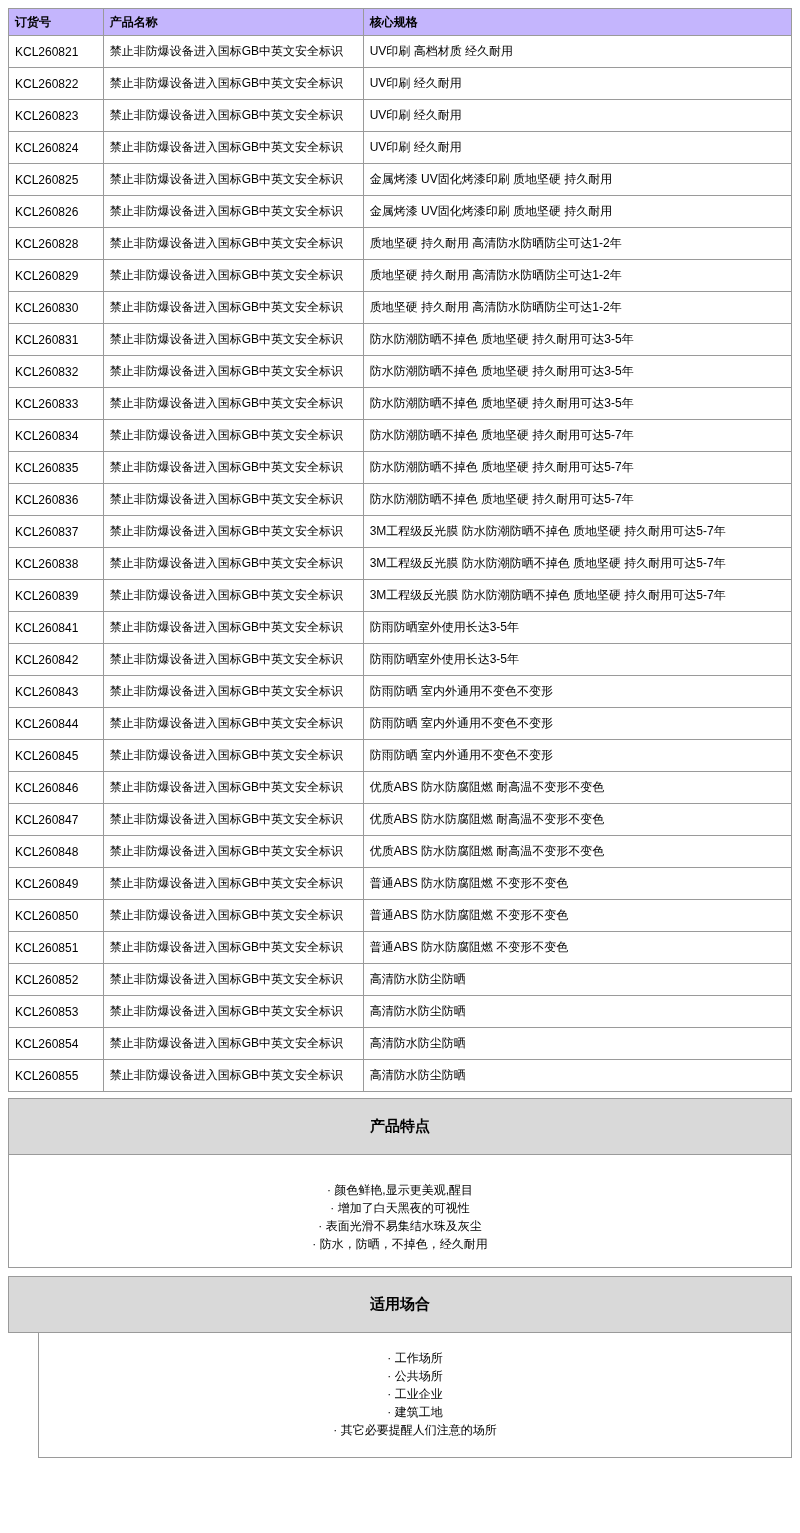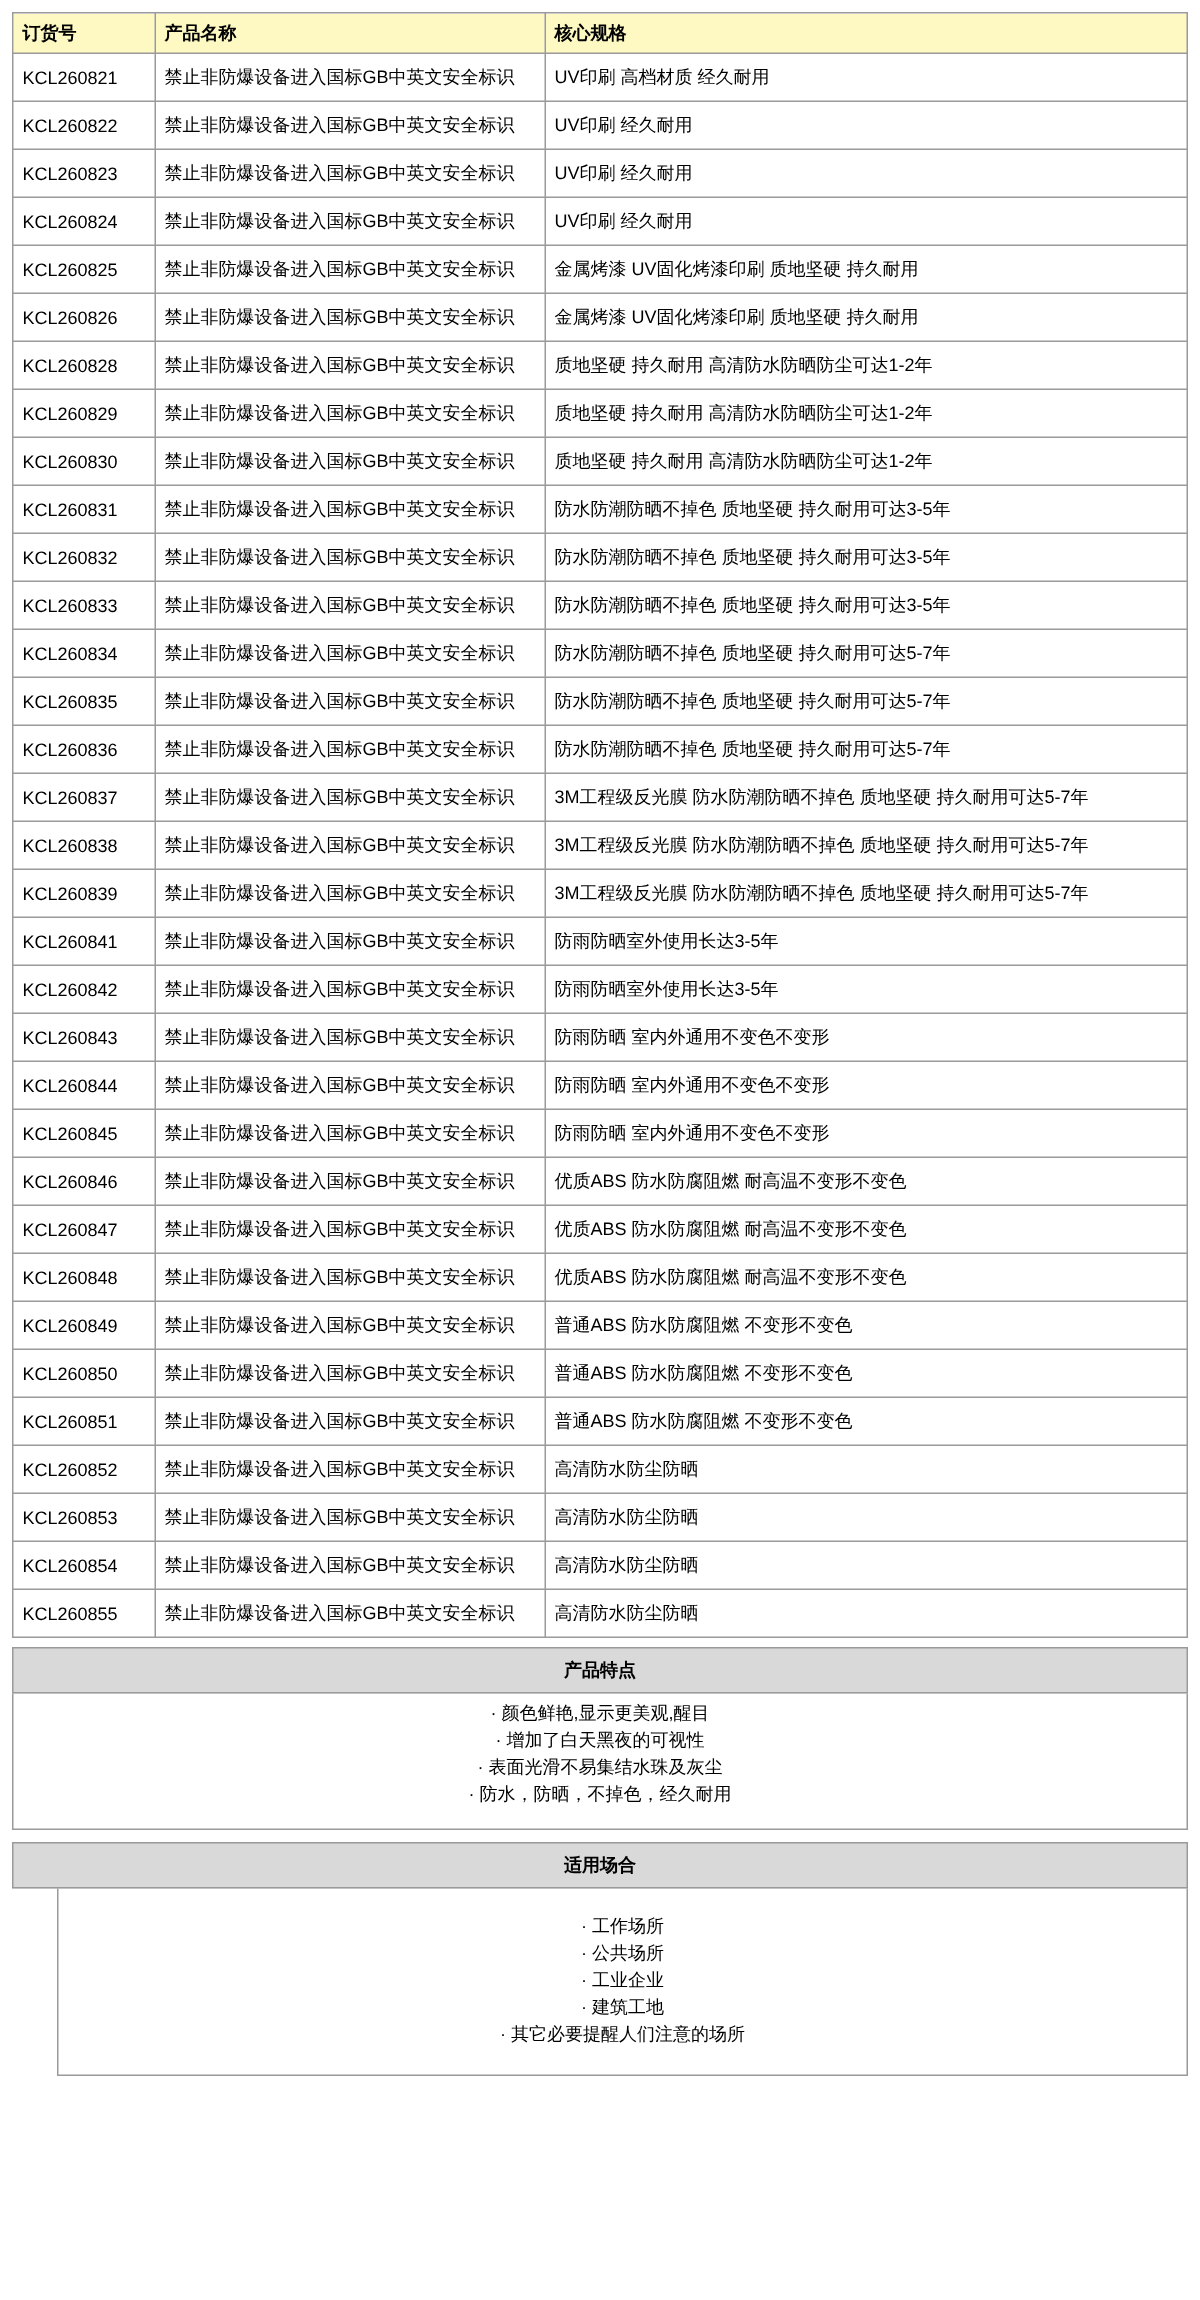--- a/index.html
+++ b/index.html
@@ -22,48 +22,48 @@
   table.product-table th,
   table.product-table td {
     border: 1px solid #9a9a9a;
     padding: 0 6px;
     text-align: left;
     vertical-align: middle;
     overflow: hidden;
     white-space: nowrap;
   }
   table.product-table th {
-    background: #fef9c3;
+    background: #c4b5fd;
     font-weight: bold;
     height: 26px;
   }
   table.product-table td {
     height: 31px;
     background: #ffffff;
   }
   col.col-sku  { width: 12.1%; }
   col.col-name { width: 33.2%; }
   col.col-spec { width: 54.7%; }
 
   .section-header {
     margin-top: 6px;
     background: #d9d9d9;
     border: 1px solid #9a9a9a;
     text-align: center;
-    font-size: 12px;
+    font-size: 15px;
     font-weight: bold;
-    padding: 6px 0;
+    padding: 18px 0;
   }
   .section-body {
     border: 1px solid #9a9a9a;
     border-top: none;
     margin-bottom: 8px;
     text-align: center;
     font-size: 12px;
-    padding: 4px 0 14px 0;
+    padding: 26px 0 14px 0;
   }
   .section-body.tall {
     padding: 16px 0 18px 0;
     margin-left: 30px;
   }
   .bullet-line {
     line-height: 18px;
   }
 </style>
 </head>

